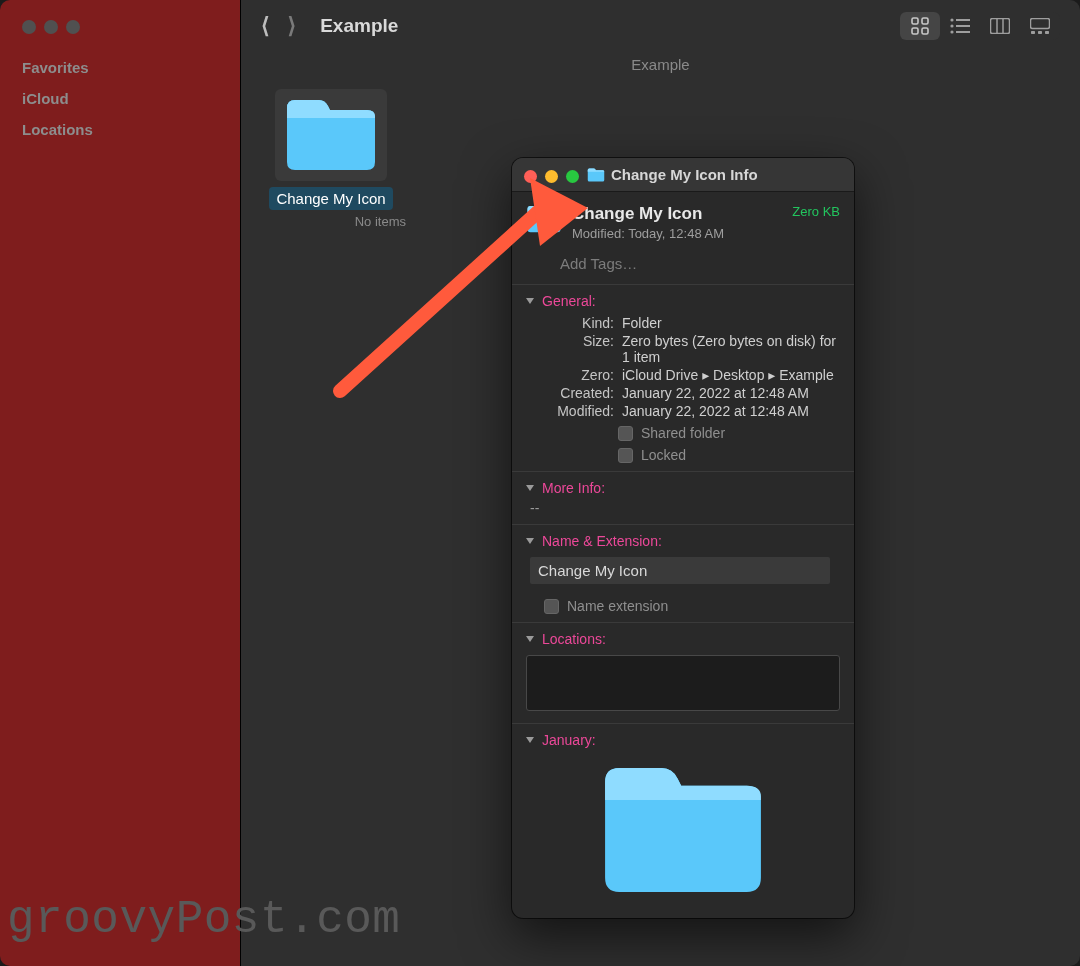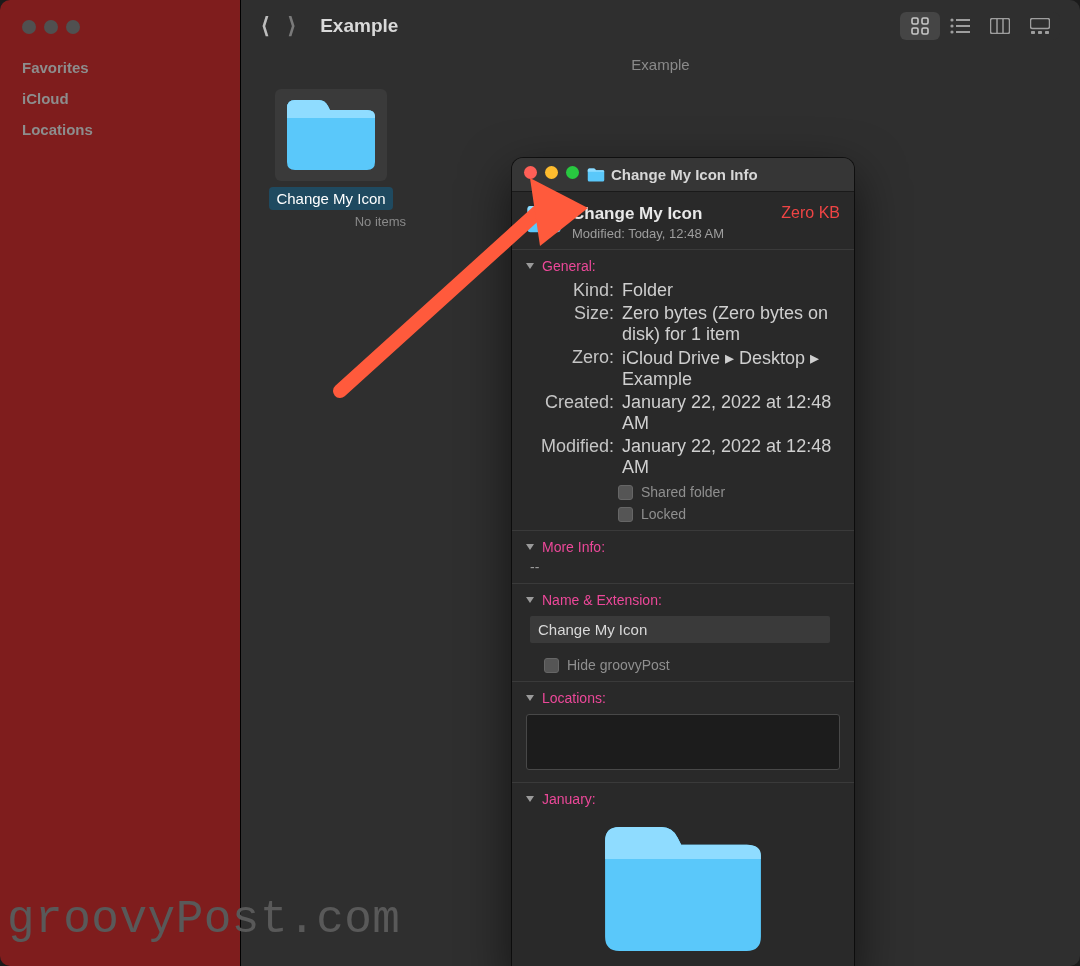--- a/index.html
+++ b/index.html
@@ -20,35 +20,35 @@
   .tb-btn.active { background:#454545; border-radius:6px;}
   .crumbs { color:#8a8a8a; font-size:15px; text-align:center; padding:4px 0 10px;}
   .content { flex:1; padding:20px 20px; position:relative; }
   .folder-item { width:150px; text-align:center; border-radius:6px; padding:6px 0 0; position:absolute; left:15px; top:0;}
   .folder-icon { width:112px; height:92px; margin:0 auto 6px; background:#3a3a3a; border-radius:6px; padding:8px; display:flex; align-items:center; justify-content:center;}
   .folder-label { background:#1f4a60; color:#fff; font-size:15px; padding:3px 7px; border-radius:4px; display:inline-block;}
   .folder-sub { color:#8a8a8a; font-size:13px; margin-top:4px;text-align:right;}
 
   
   .info-win { position:absolute; left:512px; top:158px; width:342px; background:#292929; border-radius:11px; box-shadow:0 18px 50px rgba(0,0,0,.6),0 0 0 1px rgba(0,0,0,.6); overflow:hidden; }
-  .iw-titlebar { display:flex; align-items:flex-start; padding:8px 12px; background:#363636; gap:8px; border-bottom:1px solid #1a1a1a;}
+  .iw-titlebar { display:flex; align-items:flex-end; padding:8px 12px; background:#363636; gap:8px; border-bottom:1px solid #1a1a1a;}
   .iw-traffic { display:flex; gap:8px; }
   .idot { width:13px; height:13px; border-radius:50%; }
   .idot.r{background:#ff5f57;} .idot.y{background:#febc2e;} .idot.g{background:#28c840;}
   .iw-title { color:#d7d7d7; font-size:15px; font-weight:600; display:flex; align-items:center; gap:6px;}
   .iw-header { display:flex; padding:12px 14px 8px; gap:10px; align-items:flex-start;}
   .iw-name { color:#e8e8e8; font-size:17px; font-weight:700; }
   .iw-mod { color:#9e9e9e; font-size:13px; margin-top:2px;}
-  .iw-size { color:#ef4444; font-size:16px; margin-left:auto; white-space:nowrap;}
+  .iw-size { color:#22c55e; font-size:13px; margin-left:auto; white-space:nowrap;}
   .iw-tags { color:#7c7c7c; font-size:15px; padding:6px 16px 12px 48px;}
   .sect-divider{border-top:1px solid #3a3a3a;}
   .sect { padding:8px 14px; }
   .sect-title { color:#ec4899; font-size:14px; display:flex; align-items:center; gap:4px; cursor:default;}
   .sect-title::before { content:""; display:inline-block; width:0; height:0; border-left:4px solid transparent; border-right:4px solid transparent; border-top:6px solid #9a9a9a; margin-right:4px;}
-  .kv { display:grid; grid-template-columns:80px 1fr; gap:2px 8px; font-size:18px; color:#cfcfcf; margin:6px 0 0 8px;}
+  .kv { display:grid; grid-template-columns:80px 1fr; gap:2px 8px; font-size:14px; color:#cfcfcf; margin:6px 0 0 8px;}
   .kv .k { color:#c5c5c5; text-align:right;}
   .kv .v { color:#cfcfcf; }
   .chk-row { display:flex; align-items:center; gap:8px; color:#8f8f8f; font-size:14px; margin:6px 0 0 92px;}
   .chk-row.left{margin-left:18px;}
   .chk { width:15px; height:15px; background:#555; border-radius:3px; border:1px solid #666;}
   .moreinfo-val{color:#9a9a9a; margin:4px 0 0 4px; font-size:14px;}
   .name-input { width:300px; margin:8px 0 8px 4px; background:#3a3a3a; border:none; color:#d8d8d8; padding:5px 8px; font-size:15px; border-radius:2px;}
   .comments-box { width:314px; height:56px; background:#1c1c1c; border:1px solid #484848; border-radius:3px; margin:8px 0 4px 0;}
   .preview-area{padding:12px 0 10px; display:flex; justify-content:center;}
 
@@ -154,20 +154,21 @@
     <svg class="folder" width="36" height="30" viewBox="0 0 96 78">
         <path d="M4 12 Q4 4 12 4 H36 Q42 4 45 10 L47 14 H84 Q92 14 92 22 V66 Q92 74 84 74 H12 Q4 74 4 66 Z" fill="#5ac8fa"></path>
         <path d="M4 22 H92 V20 Q92 14 84 14 H47 L45 10 Q42 4 36 4 H12 Q4 4 4 12 Z" fill="#8fdcff"></path>
       </svg>
     <div>
       <div class="iw-name">Change My Icon</div>
       <div class="iw-mod">Modified: Today, 12:48 AM</div>
     </div>
     <div class="iw-size">Zero KB</div>
   </div>
+  <div class="iw-tags">Add Tags…</div>
 
   <div class="sect-divider"></div>
   <div class="sect">
     <div class="sect-title">General:</div>
     <div class="kv">
       <div class="k">Kind:</div>
       <div class="v">Folder</div>
       <div class="k">Size:</div>
       <div class="v">Zero bytes (Zero bytes on disk) for 1 item</div>
       <div class="k">Zero:</div>
@@ -192,21 +193,21 @@
     <div class="sect-title">More Info:</div>
     <div class="moreinfo-val">--</div>
   </div>
 
   <div class="sect-divider"></div>
   <div class="sect">
     <div class="sect-title">Name &amp; Extension:</div>
     <input class="name-input" value="Change My Icon" style="">
     <div class="chk-row left">
       <div class="chk"></div>
-      <span>Hide groovyPost</span>
+      <span>Name extension</span>
     </div>
   </div>
 
   <div class="sect-divider"></div>
   <div class="sect">
     <div class="sect-title">Locations:</div>
     <div class="comments-box"></div>
   </div>
 
   <div class="sect-divider"></div>

